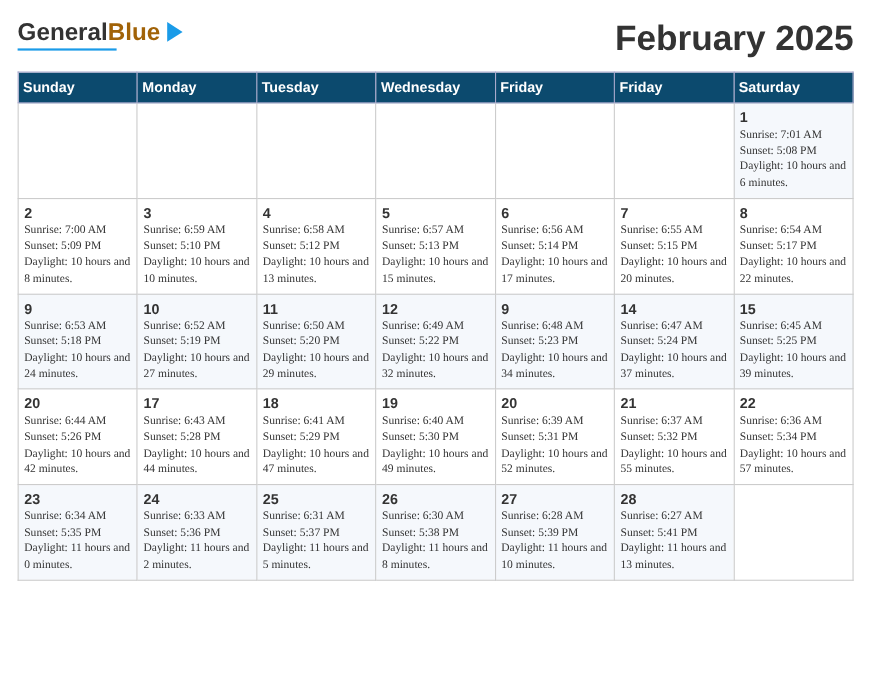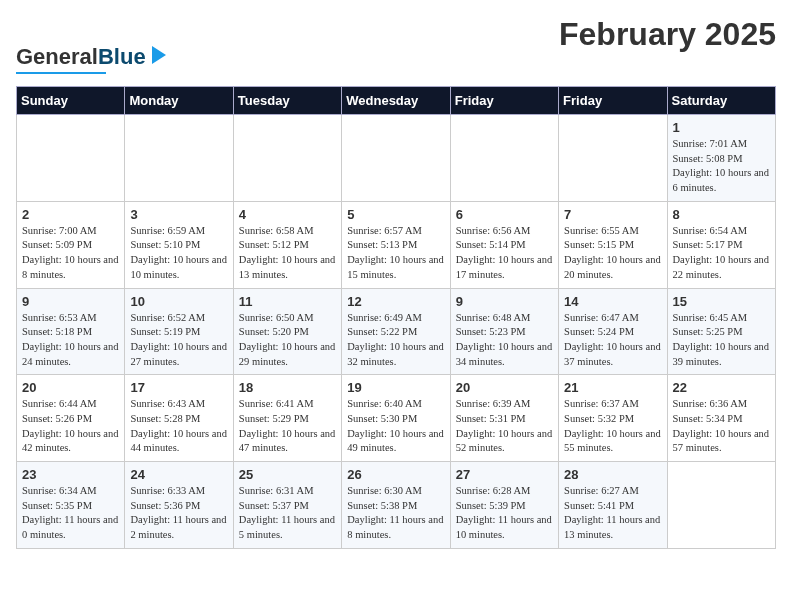--- a/index.html
+++ b/index.html
@@ -32,21 +32,21 @@
     .location {
       font-size: 15px;
       color: #333;
     }
     table {
       width: 100%;
       border-collapse: collapse;
       table-layout: fixed;
     }
     thead tr th {
-      background-color: #0f172a;
+      background-color: #0c4a6e;
       color: #fff;
       font-size: 13px;
       font-weight: bold;
       padding: 6px 4px;
       text-align: left;
       border: 1px solid #aac;
     }
     tbody tr td {
       border: 1px solid #ccc;
       vertical-align: top;
@@ -76,23 +76,23 @@
     }
     .empty-cell {
       background: #fff !important;
     }
   </style>
 </head>
 <body>
 
 <div class="header">
   <div class="logo">
-    <div style="display:flex; align-items:flex-start;margin-top:28px;">
+    <div style="display:flex; align-items:center;">
       <span style="font-size:22px; font-weight:bold; color:#333;">General</span>
-        <span style="font-size:22px; font-weight:bold; color:#0c4a6e;">Blue</span>
+        <span style="font-size:22px; font-weight:bold; color:#a16207;">Blue</span>
       <svg width="22" height="22" viewBox="0 0 22 22" style="margin-left:2px;">
         <polygon points="4,2 18,11 4,20" fill="#1a9be8"></polygon>
       </svg>
     </div>
     <div style="width:90px; height:2px; background:#1a9be8; margin-top:2px;"></div>
   </div>
   <div class="title-block">
     <div class="month-title">February 2025</div>
   </div>
 </div>

